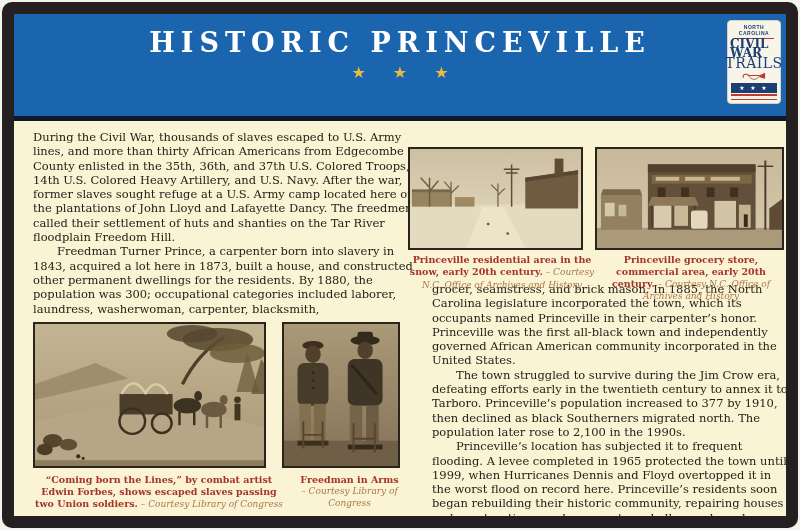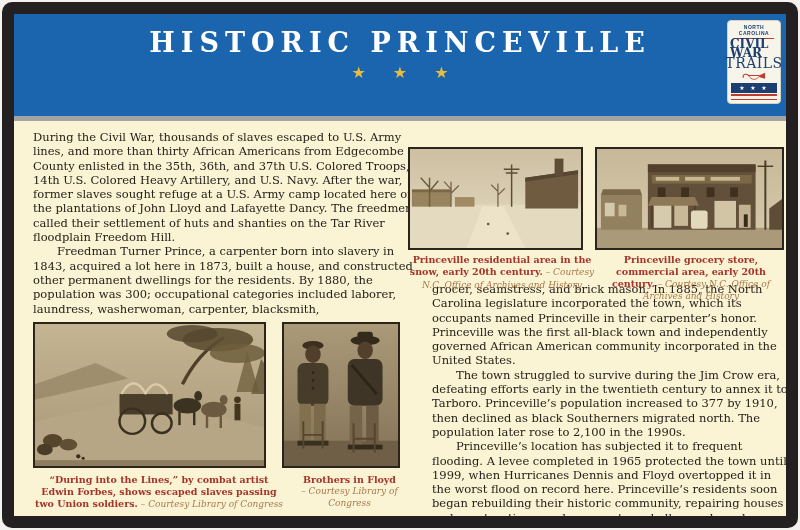--- a/index.html
+++ b/index.html
@@ -1,20 +1,20 @@
 <!DOCTYPE html>
 <html><head>
 <meta charset="utf-8">
 <style>
   html,body{margin:0;padding:0;background:#e8e6e0;font-family:"DejaVu Serif",serif;}
   .stage{position:relative;width:800px;height:530px;background:#f4f2ee;overflow:hidden;}
   .frame{position:absolute;inset:2px;background:#242021;border-radius:10px;}
   .inner{position:absolute;left:14px;top:14px;width:772px;height:502px;background:#faf3d4;overflow:hidden;}
   
-  .header{position:absolute;left:0;top:0;width:772px;height:102px;background:#1b64ae;border-bottom:5px solid #a3a3a3;text-align:center;}
+  .header{position:absolute;left:0;top:0;width:772px;height:102px;background:#1b64ae;border-bottom:5px solid #0f172a;text-align:center;}
   .title{margin-top:13px;color:#ffffff;font-weight:700;font-size:27px;letter-spacing:6px;font-family:"DejaVu Serif",serif;}
   .stars-row{margin-top:7px;display:flex;justify-content:center;gap:27px;}
   .stars-row span{color:#e9bc3f;font-size:16px;line-height:16px;}
   .subtitle{margin-top:6px;color:#ffffff;font-style:italic;font-weight:700;font-size:19px;letter-spacing:1px;}
   
   .logo{position:absolute;left:713px;top:6px;width:54px;height:84px;background:#f7f4ea;border-radius:4px;border:1px solid #d8d2c0;
         display:flex;flex-direction:column;align-items:center;padding:3px 2px;box-sizing:border-box;font-family:"Liberation Sans",sans-serif;}
   .logo .nc{color:#1c3f72;font-size:5px;font-weight:700;letter-spacing:.5px;line-height:6px;text-align:center;}
   .logo .rule{width:40px;height:2px;background:#bf3b2d;margin:2px 0 1px 0;}
   .logo .cw{color:#1c3f72;font-family:"DejaVu Serif",serif;font-size:12px;font-weight:700;letter-spacing:0;line-height:9px;}
@@ -195,21 +195,21 @@
         <circle cx="206" cy="78" r="3.4" fill="#43361f"></circle>
         <ellipse cx="18" cy="120" rx="10" ry="7" fill="#54452c"></ellipse>
         <ellipse cx="34" cy="124" rx="9" ry="6" fill="#5f4f33"></ellipse>
         <ellipse cx="10" cy="129" rx="8" ry="6" fill="#4a3c26"></ellipse>
         <circle cx="44" cy="136" r="2.2" fill="#3a2f1c"></circle>
           <circle cx="49" cy="138" r="1.6" fill="#3a2f1c"></circle>
         <rect y="140" width="233" height="6" fill="#8d7c5e"></rect>
       </svg>
     </div>
     <div class="caption cap-c">
-      <span class="bold">“During into the Lines,” by combat artist Edwin Forbes, shows escaped slaves passing two Union soldiers.</span><span class="credit inline">– Courtesy Library of Congress</span>
+      <span class="bold">“Coming born the Lines,” by combat artist Edwin Forbes, shows escaped slaves passing two Union soldiers.</span><span class="credit inline">– Courtesy Library of Congress</span>
     </div>
 
     <div class="photo photo-d">
       <svg viewBox="0 0 118 146" preserveAspectRatio="none">
         <defs>
           <linearGradient id="bgD" x1="0" y1="0" x2="0" y2="1">
             <stop offset="0" stop-color="#ab9a78"></stop>
               <stop offset="1" stop-color="#837257"></stop>
           </linearGradient>
         </defs>
@@ -230,18 +230,18 @@
         <ellipse cx="84" cy="27" rx="8" ry="9" fill="#51402c"></ellipse>
         <rect x="66" y="36" width="36" height="48" rx="7" fill="#3f3526"></rect>
         <line x1="70" y1="42" x2="96" y2="72" stroke="#2c2416" stroke-width="3"></line>
         <rect x="68" y="84" width="13" height="42" fill="#75644a"></rect>
         <rect x="85" y="84" width="13" height="42" fill="#6d5c43"></rect>
         <rect x="66" y="124" width="36" height="5" fill="#352b1c"></rect>
         <path d="M72,102 L72,132 M94,102 L94,132 M72,118 L94,118" stroke="#55462f" stroke-width="2" fill="none"></path>
       </svg>
     </div>
     <div class="caption cap-d">
-      <span class="bold">Brothers in Floyd</span>
+      <span class="bold">Freedman in Arms</span>
       <span class="credit">– Courtesy Library of Congress</span>
     </div>
 
   </div>
 </div>
 
 </body></html>

